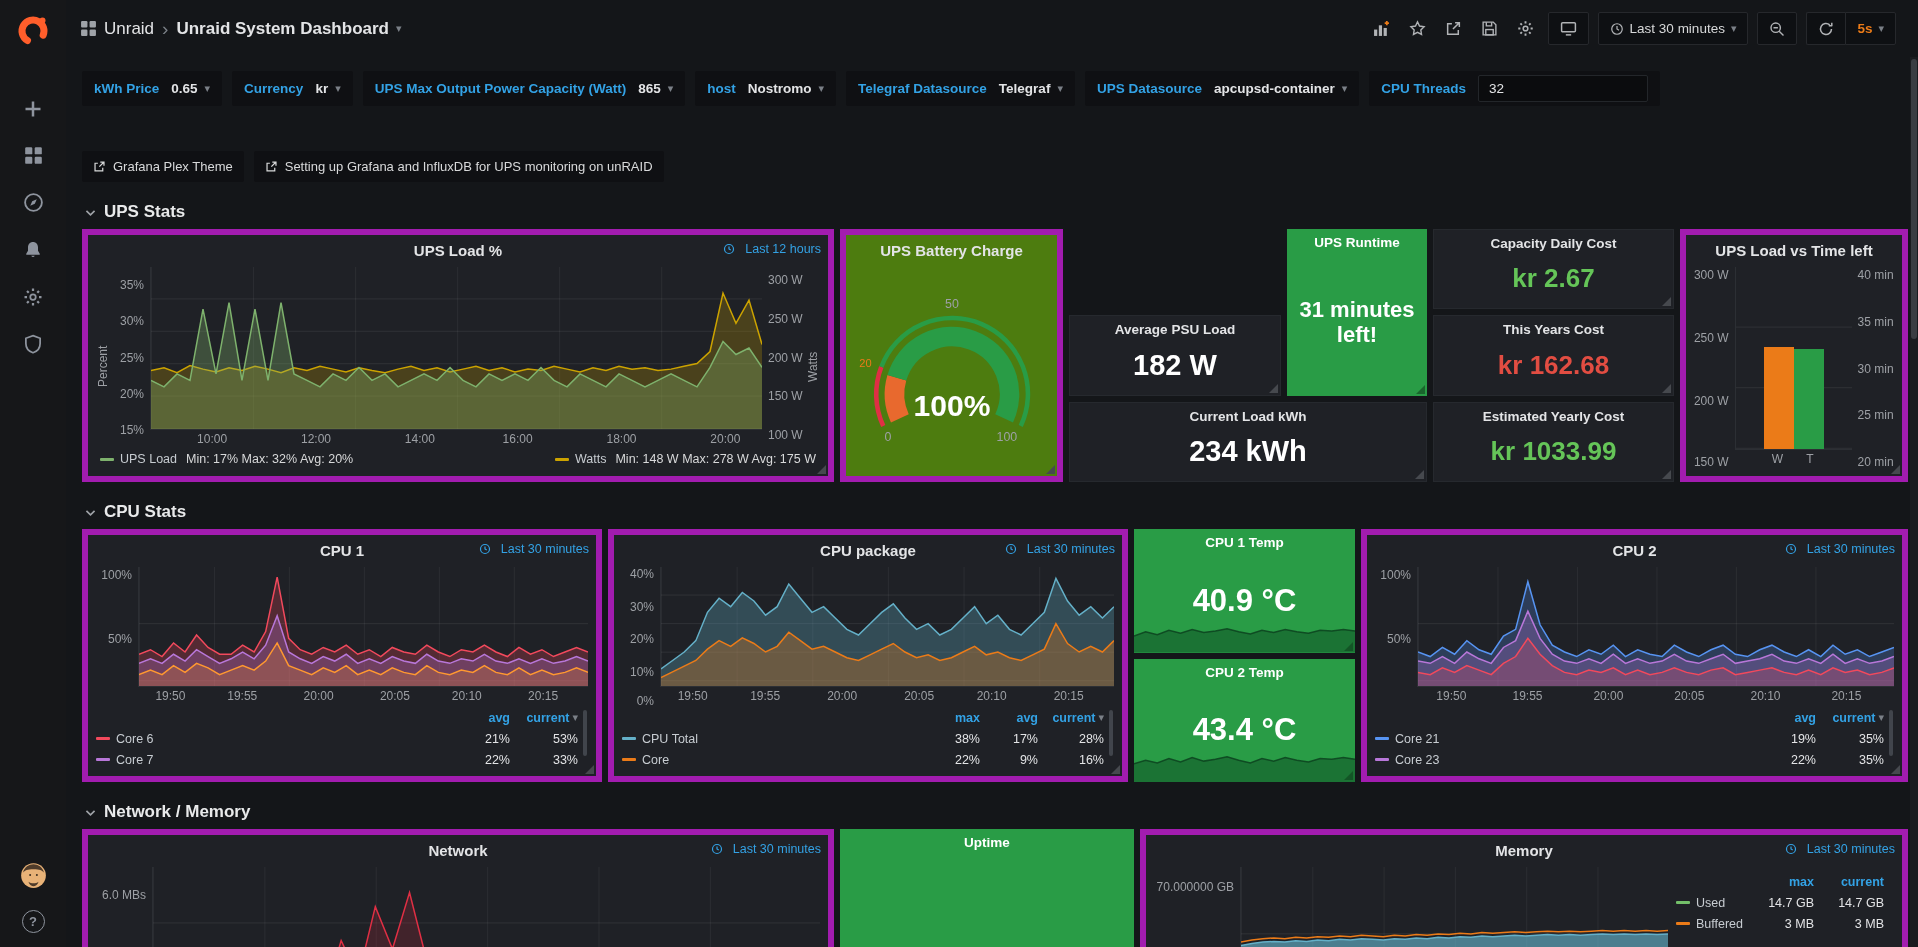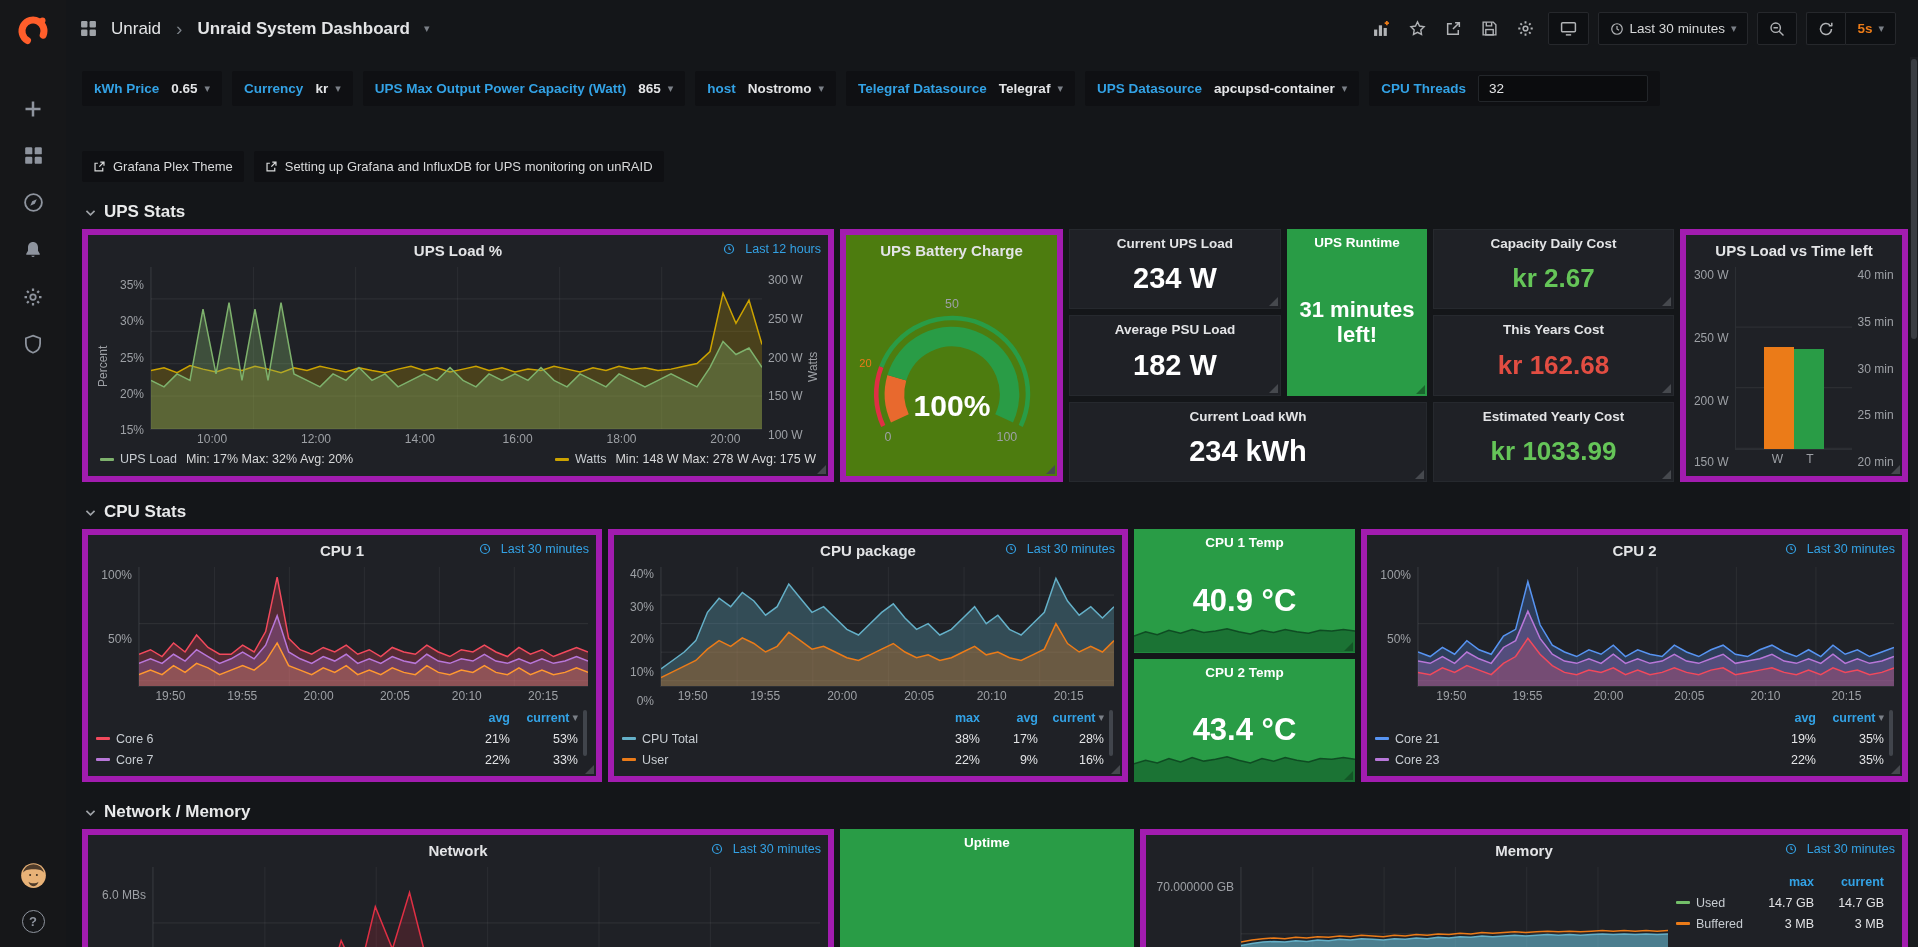--- a/index.html
+++ b/index.html
@@ -11,21 +11,21 @@
   .sidebar{width:66px;background:#161719;display:flex;flex-direction:column;align-items:center;flex-shrink:0;}
   .s-logo{margin:12px 0 34px;cursor:pointer;}
   .s-item{width:66px;height:47px;display:flex;align-items:center;justify-content:center;cursor:pointer;}
   .s-bottom{margin-top:auto;display:flex;flex-direction:column;align-items:center;padding-bottom:14px;}
   .help-circle{width:23px;height:23px;border:1.5px solid #8e949e;border-radius:50%;color:#8e949e;
     display:flex;align-items:center;justify-content:center;font-size:13px;font-weight:700;margin-top:18px;cursor:pointer;}
 
   
   .main{flex:1;display:flex;flex-direction:column;min-width:0;}
   .topbar{height:57px;display:flex;align-items:center;justify-content:space-between;padding:0 22px 0 14px;flex-shrink:0;}
-  .tb-left{display:flex;align-items:center;gap:14px;}
+  .tb-left{display:flex;align-items:center;gap:7px;}
   .crumb{font-size:17px;color:#e3e4e6;cursor:pointer;}
   .crumb-sep{color:#7b8087;font-size:19px;padding:0 1px;}
   .caret{color:#7b8087;font-size:11px;line-height:1;}
   .tb-right{display:flex;align-items:center;gap:9px;}
   button{background:none;border:none;color:#b1b3b6;font:inherit;cursor:pointer;display:flex;align-items:center;gap:6px;}
   .tb-ic{padding:5px;}
   .tb-chip{background:#0e1013;border:1px solid #26282c;border-radius:2px;height:33px;padding:0 11px;}
   .chip-group{display:flex;align-items:center;}
   .chip-group .tb-chip:first-child{border-right:none;border-radius:2px 0 0 2px;}
   .chip-group .tb-chip:last-child{border-radius:0 2px 2px 0;}
@@ -425,25 +425,20 @@
               <text x="26" y="114" class="gt">0</text>
               <text x="75" y="12" class="gt">50</text>
               <text x="117" y="114" class="gt">100</text>
               <text x="4" y="57" class="gt-th">20</text>
             </svg>
           </div>
           <div class="rsz"></div>
         </div>
 
         <div class="stats-grid">
-          <div class="stat" style="grid-column:1;grid-row:1">
-            <div class="stat-title">Current UPS Load</div>
-            <div class="stat-value" style="color: rgb(255, 255, 255);">234 W</div>
-            <div class="rsz"></div>
-          </div>
           <div class="stat green" style="grid-area: 1 / 2 / 3; background: rgb(41, 156, 70);">
             <div class="stat-title">UPS Runtime</div>
             <div class="stat-value runtime">31 minutes left!</div>
             <div class="rsz"></div>
           </div>
           <div class="stat" style="grid-column:3;grid-row:1">
             <div class="stat-title">Capacity Daily Cost</div>
             <div class="stat-value cost" style="color: rgb(101, 197, 88);">kr 2.67</div>
             <div class="rsz"></div>
           </div>
@@ -635,21 +630,21 @@
                   <i class="mark" style="background: rgb(100, 176, 200);"></i>
                   <span>CPU Total</span>
                 </span>
                 <span class="lt-v">38%</span>
                 <span class="lt-v">17%</span>
                 <span class="lt-v">28%</span>
               </div>
               <div class="lt-row">
                 <span class="lt-name">
                   <i class="mark" style="background: rgb(235, 123, 24);"></i>
-                  <span>User</span>
+                  <span>Core</span>
                 </span>
                 <span class="lt-v">22%</span>
                 <span class="lt-v">9%</span>
                 <span class="lt-v">16%</span>
               </div>
             </div>
           </div>
           <div class="rsz"></div>
         </div>
 

